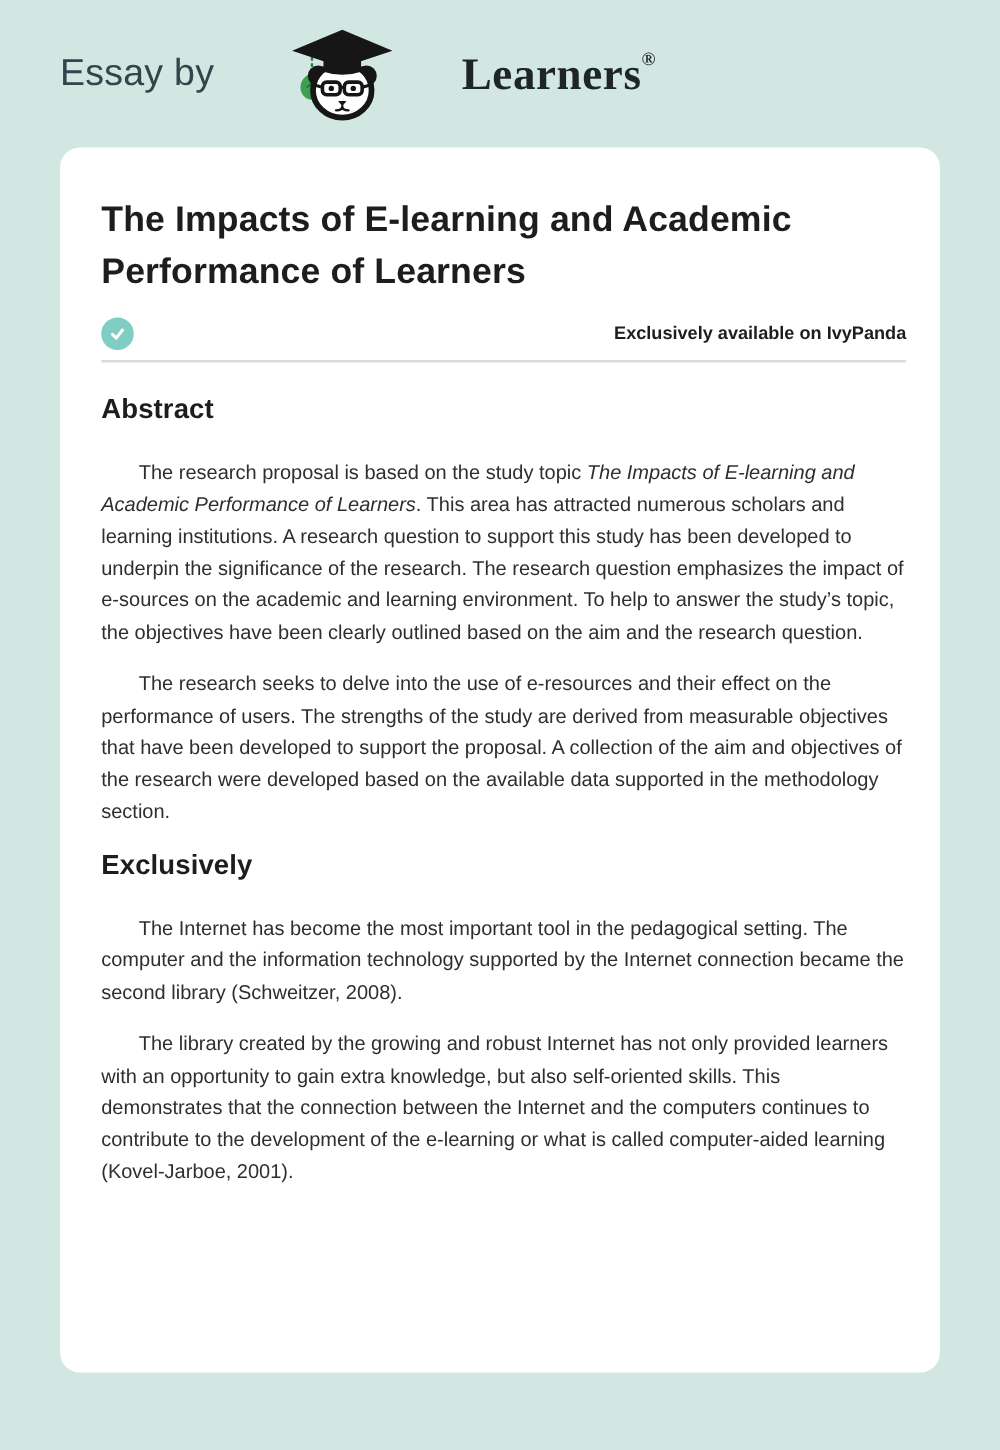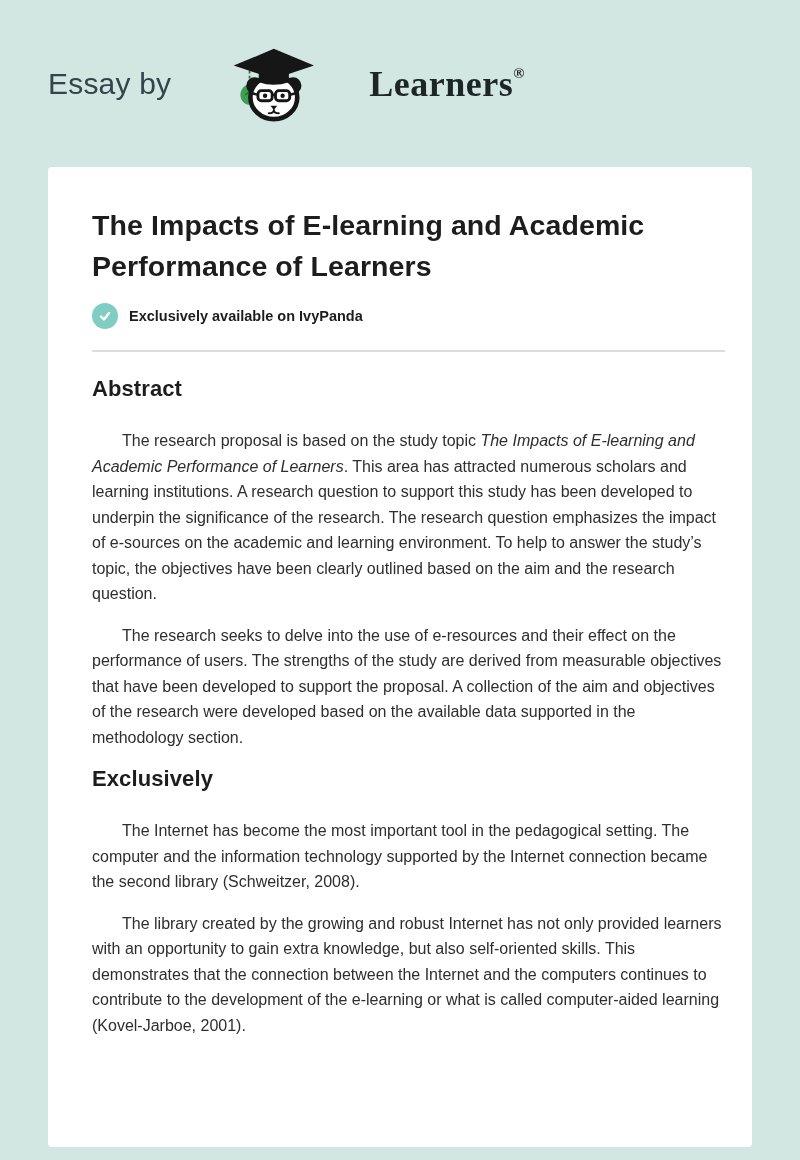--- a/index.html
+++ b/index.html
@@ -7,21 +7,21 @@
     width: 800px;
     font-family: "Liberation Sans", sans-serif;
   }
   body {
     min-height: 1160px;
     background: var(--background, #d2e6e2);
     overflow: hidden;
   }
   
   .header {
-    height: 167px;
+    height: 118px;
     display: flex;
     align-items: center;
     padding-left: 48px;
     gap: 40px;
   }
   .essay-by {
     font-size: 30px;
     color: var(--essayby_text, #33444b);
     letter-spacing: 0.2px;
   }
@@ -42,36 +42,37 @@
   }
   .brand sup {
     font-size: 15px;
     line-height: 1;
     margin-top: 3px;
   }
   
   .card {
     background: var(--card, #ffffff);
     margin: 0 48px;
-    border-radius: 4px;
-    padding: 38px 27px 58px 44px;
+    border-radius: 16px;
+    padding: 38px 27px 58px 33px;
     min-height: 980px;
   }
   h1.title {
     font-size: 28.5px;
     line-height: 41px;
     font-weight: bold;
     color: var(--heading, #1d1d1d);
     margin-bottom: 16px;
     letter-spacing: 0.1px;
   }
   .badge-row {
     display: flex;
     align-items: center;
-    margin-bottom: 21px;
+    margin-bottom: 8px;
+    justify-content: space-between;
   }
   .check-circle {
     width: 26px;
     height: 26px;
     border-radius: 50%;
     background: var(--badge_teal, #7fcdc3);
     display: flex;
     align-items: center;
     justify-content: center;
     flex: 0 0 auto;

